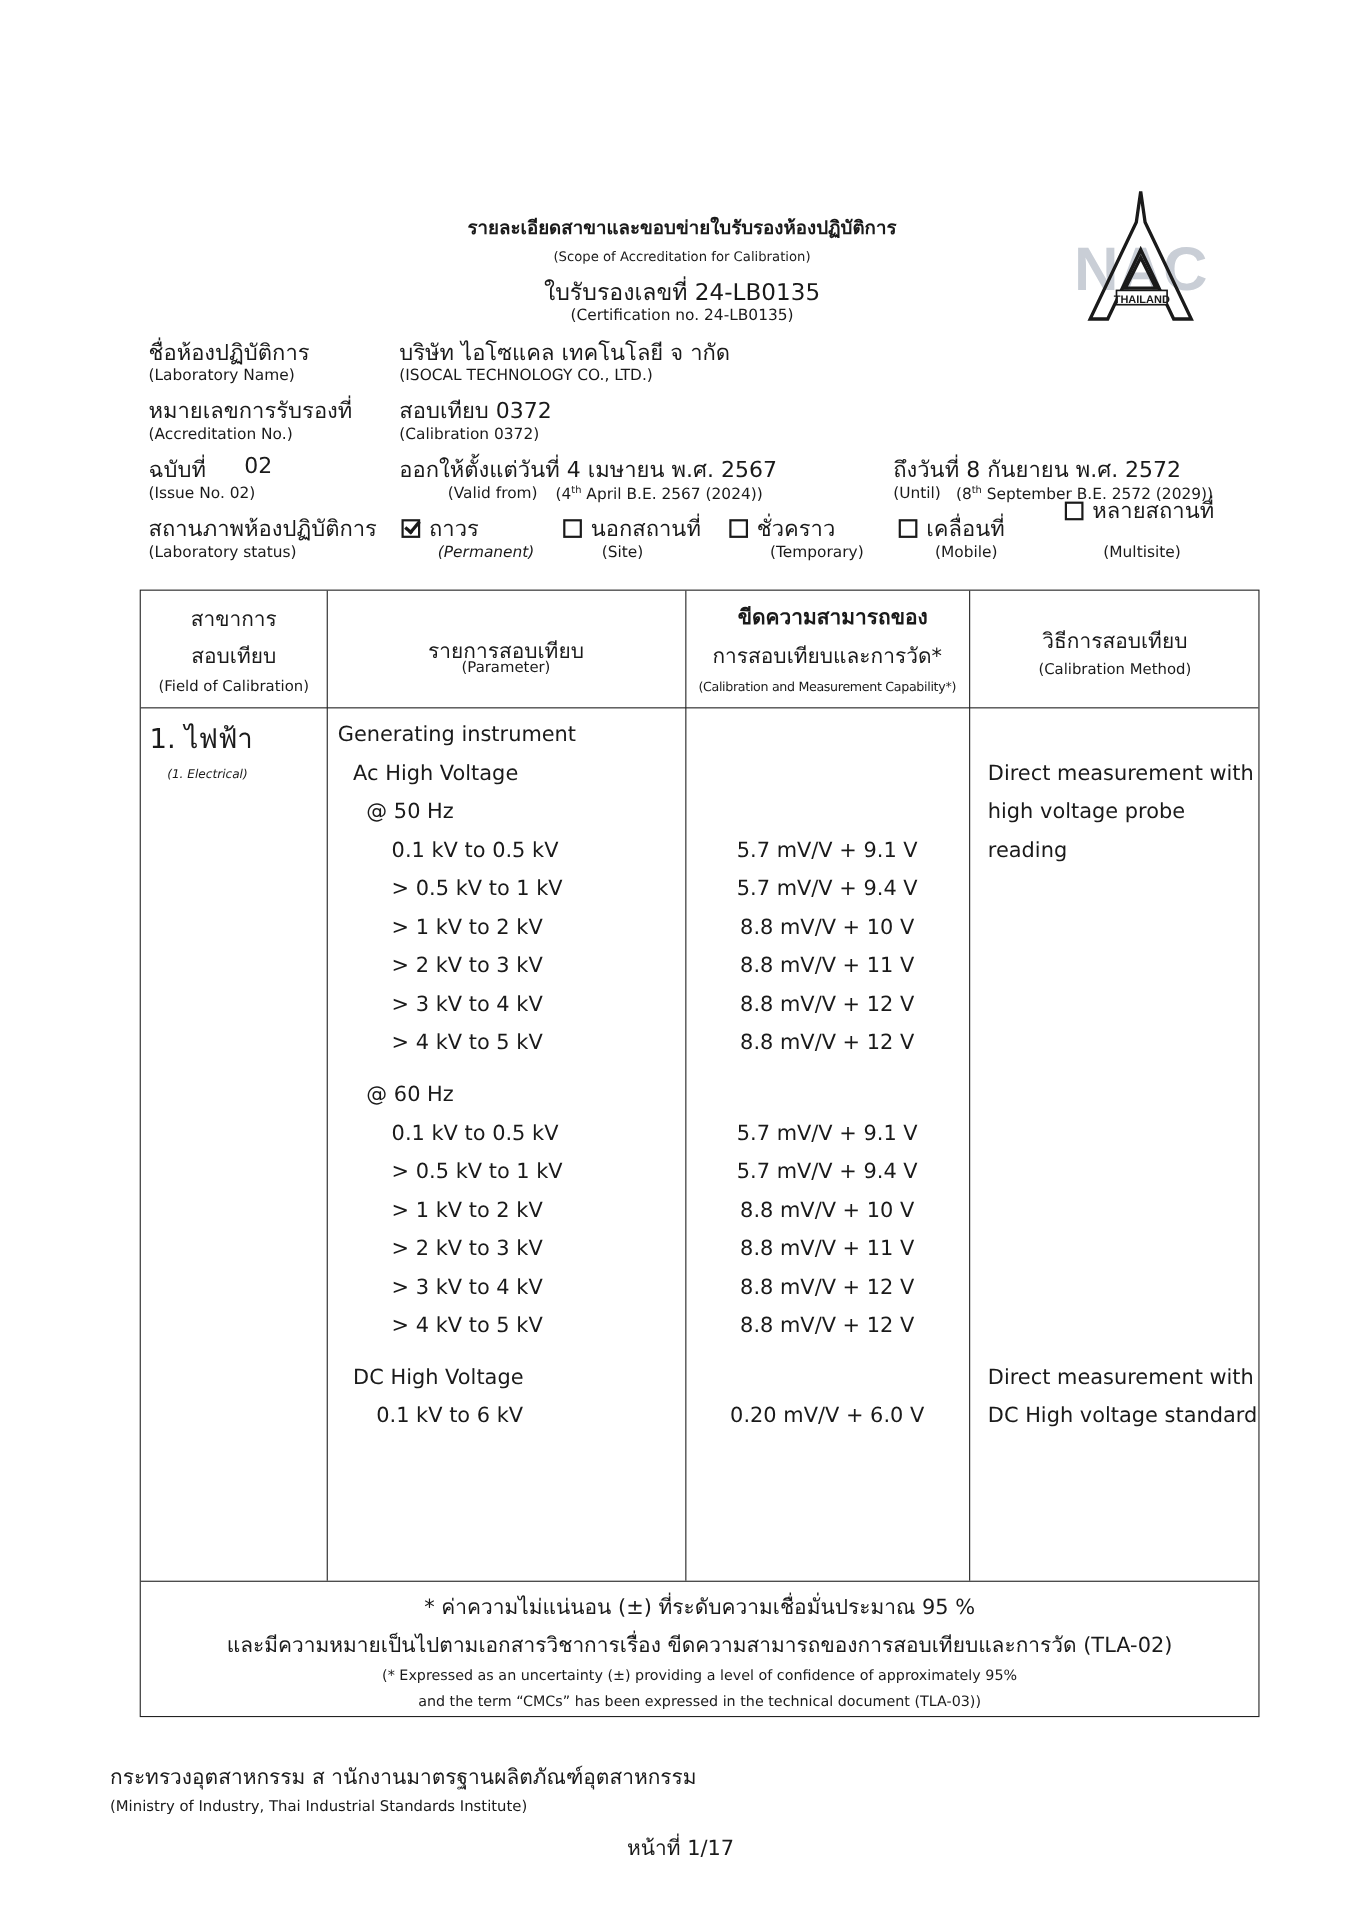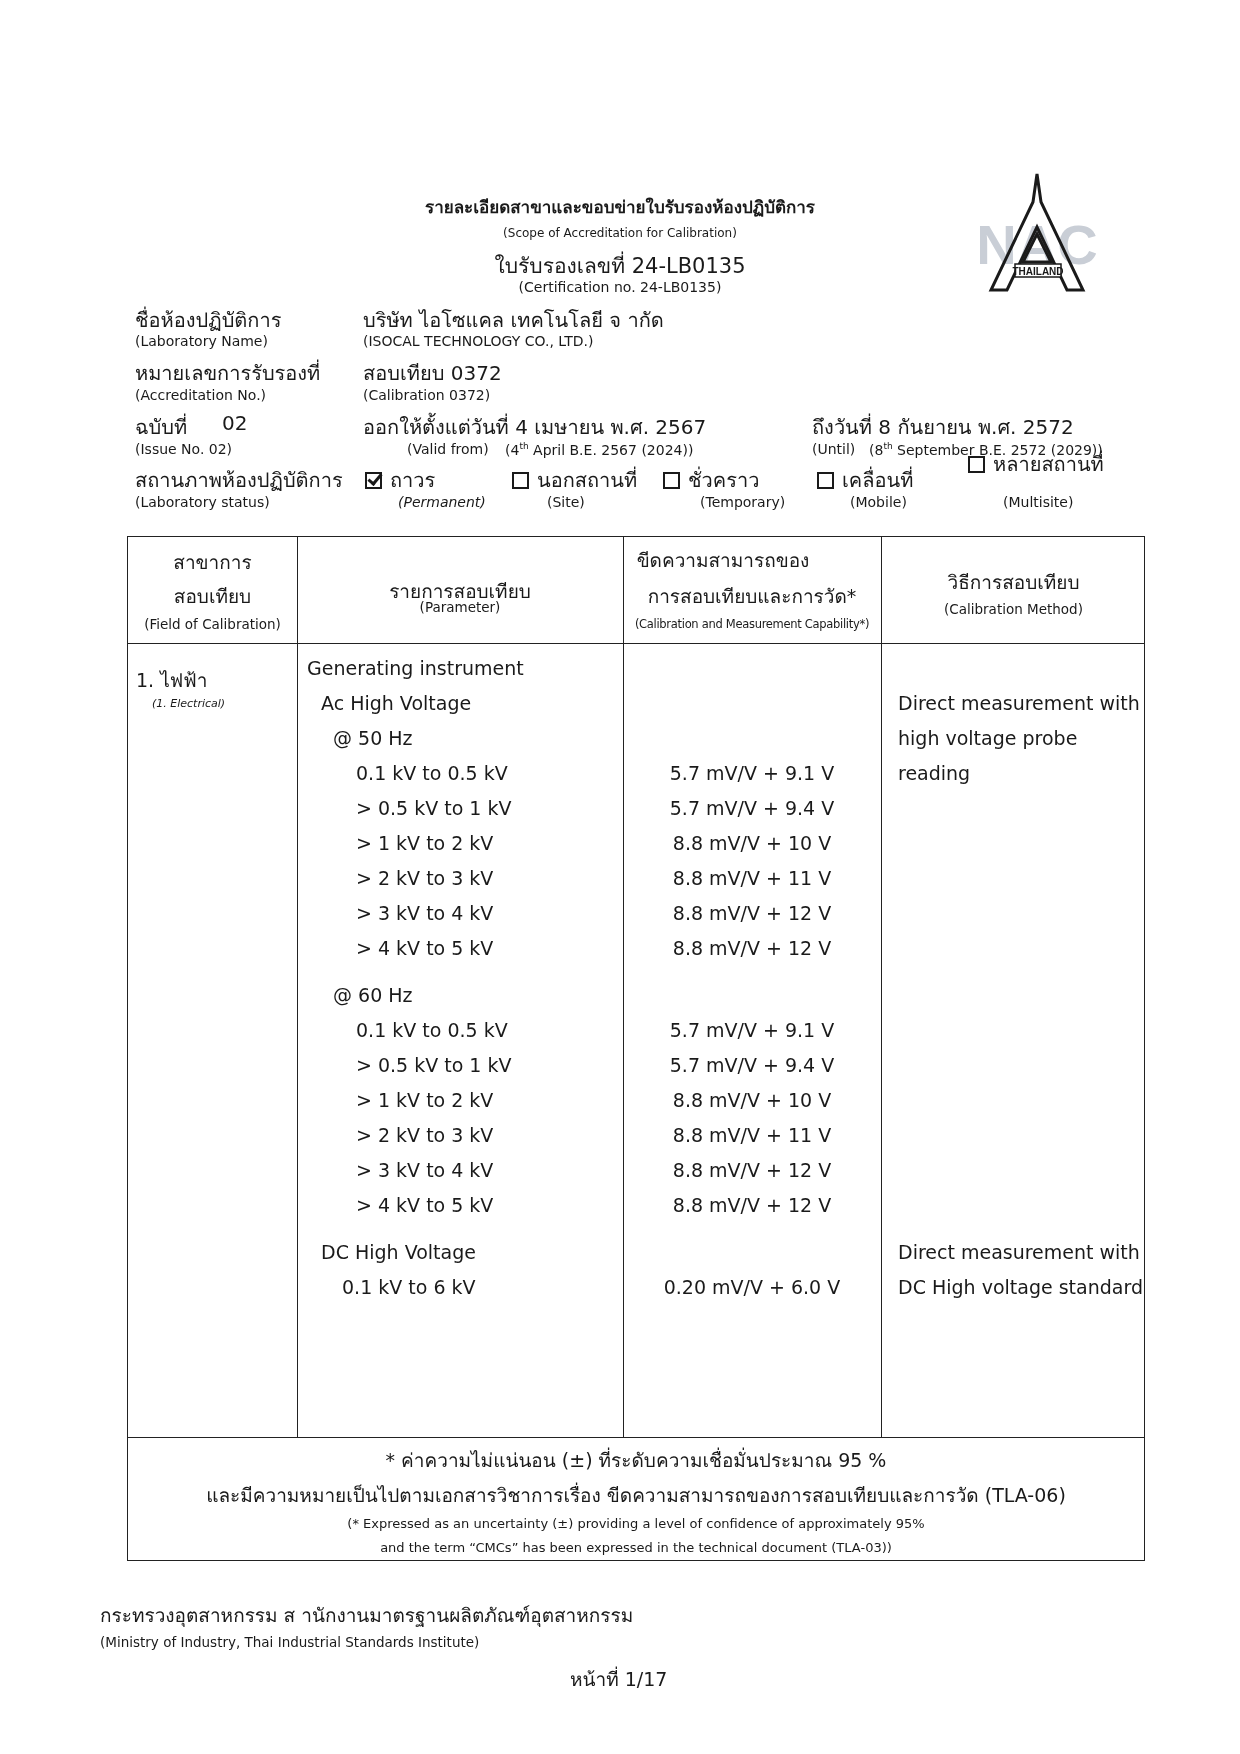--- a/index.html
+++ b/index.html
@@ -92,30 +92,30 @@
   <div>
     <div class="hd-th" style="left:0;width:169px;top:10px;">สาขาการ</div>
     <div class="hd-th" style="left:0;width:169px;top:44px;">สอบเทียบ</div>
     <div class="hd-en" style="left:0;width:169px;top:79px;">(Field of Calibration)</div>
   </div>
   <div>
     <div class="hd-th" style="left:169px;width:326px;top:27px;margin-top:12px;">รายการสอบเทียบ</div>
     <div class="hd-en" style="left:169px;width:326px;top:62px;">(Parameter)</div>
   </div>
   <div>
-    <div class="hd-th" style="left:466px;width:258px;top:8px;">ขีดความสามารถของ</div>
+    <div class="hd-th" style="left:500px;width:258px;top:8px;font-weight:bold;">ขีดความสามารถของ</div>
     <div class="hd-th" style="left:495px;width:258px;top:44px;">การสอบเทียบและการวัด*</div>
     <div class="hd-en" style="left:495px;width:258px;top:80px;font-size:11.5px;letter-spacing:-0.3px;">(Calibration and Measurement Capability*)</div>
   </div>
   <div>
     <div class="hd-th" style="left:753px;width:265px;top:30px;">วิธีการสอบเทียบ</div>
     <div class="hd-en" style="left:753px;width:265px;top:64px;">(Calibration Method)</div>
   </div>
 
-  <div class="cell-text" style="left:8px;top:128px;font-size:19px;">1. ไฟฟ้า</div>
+  <div class="cell-text" style="left:8px;top:114px;font-size:25px;">1. ไฟฟ้า</div>
   <div class="cell-text" style="left:24px;top:160px;font-size:11px;font-style:italic;">(1. Electrical)</div>
 
   <div id="rows">
       <div class="cell-text" style="left: 179px; top: 120px;">Generating instrument</div>
       <div class="cell-text" style="left: 193px; top: 155px;">Ac High Voltage</div>
       <div class="cell-text" style="left: 770px; top: 155px;">Direct measurement with</div>
       <div class="cell-text" style="left: 205px; top: 190px;">@ 50 Hz</div>
       <div class="cell-text" style="left: 770px; top: 190px;">high voltage probe</div>
       <div class="cell-text" style="left: 228px; top: 225px;">0.1 kV to 0.5 kV</div>
       <div class="cell-text" style="left: 495px; width: 258px; text-align: center; top: 225px;">5.7 mV/V + 9.1 V</div>
@@ -145,21 +145,21 @@
       <div class="cell-text" style="left: 495px; width: 258px; text-align: center; top: 657px;">8.8 mV/V + 12 V</div>
       <div class="cell-text" style="left: 193px; top: 704px;">DC High Voltage</div>
       <div class="cell-text" style="left: 770px; top: 704px;">Direct measurement with</div>
       <div class="cell-text" style="left: 214px; top: 739px;">0.1 kV to 6 kV</div>
       <div class="cell-text" style="left: 495px; width: 258px; text-align: center; top: 739px;">0.20 mV/V + 6.0 V</div>
       <div class="cell-text" style="left: 770px; top: 739px;">DC High voltage standard</div>
     </div>
 
   <div>
     <div class="foot-line" style="top:908px;font-size:19px;">* ค่าความไม่แน่นอน (±) ที่ระดับความเชื่อมั่นประมาณ 95 %</div>
-    <div class="foot-line" style="top:943px;font-size:19px;">และมีความหมายเป็นไปตามเอกสารวิชาการเรื่อง ขีดความสามารถของการสอบเทียบและการวัด (TLA-06)</div>
+    <div class="foot-line" style="top:943px;font-size:19px;">และมีความหมายเป็นไปตามเอกสารวิชาการเรื่อง ขีดความสามารถของการสอบเทียบและการวัด (TLA-02)</div>
     <div class="foot-line" style="top:979px;font-size:13px;">(* Expressed as an uncertainty (±) providing a level of confidence of approximately 95%</div>
     <div class="foot-line" style="top:1003px;font-size:13px;">and the term “CMCs” has been expressed in the technical document (TLA-03))</div>
   </div>
 </div>
 
 <div class="abs th" style="left:100px;top:1600px;font-size:19px;">กระทรวงอุตสาหกรรม  ส านักงานมาตรฐานผลิตภัณฑ์อุตสาหกรรม</div>
 <div class="abs en" style="left:100px;top:1634px;font-size:13.5px;">(Ministry of Industry, Thai Industrial Standards Institute)</div>
 <div class="abs th" style="left:570px;top:1664px;font-size:19px;">หน้าที่ 1/17</div>
 
 </body></html>

